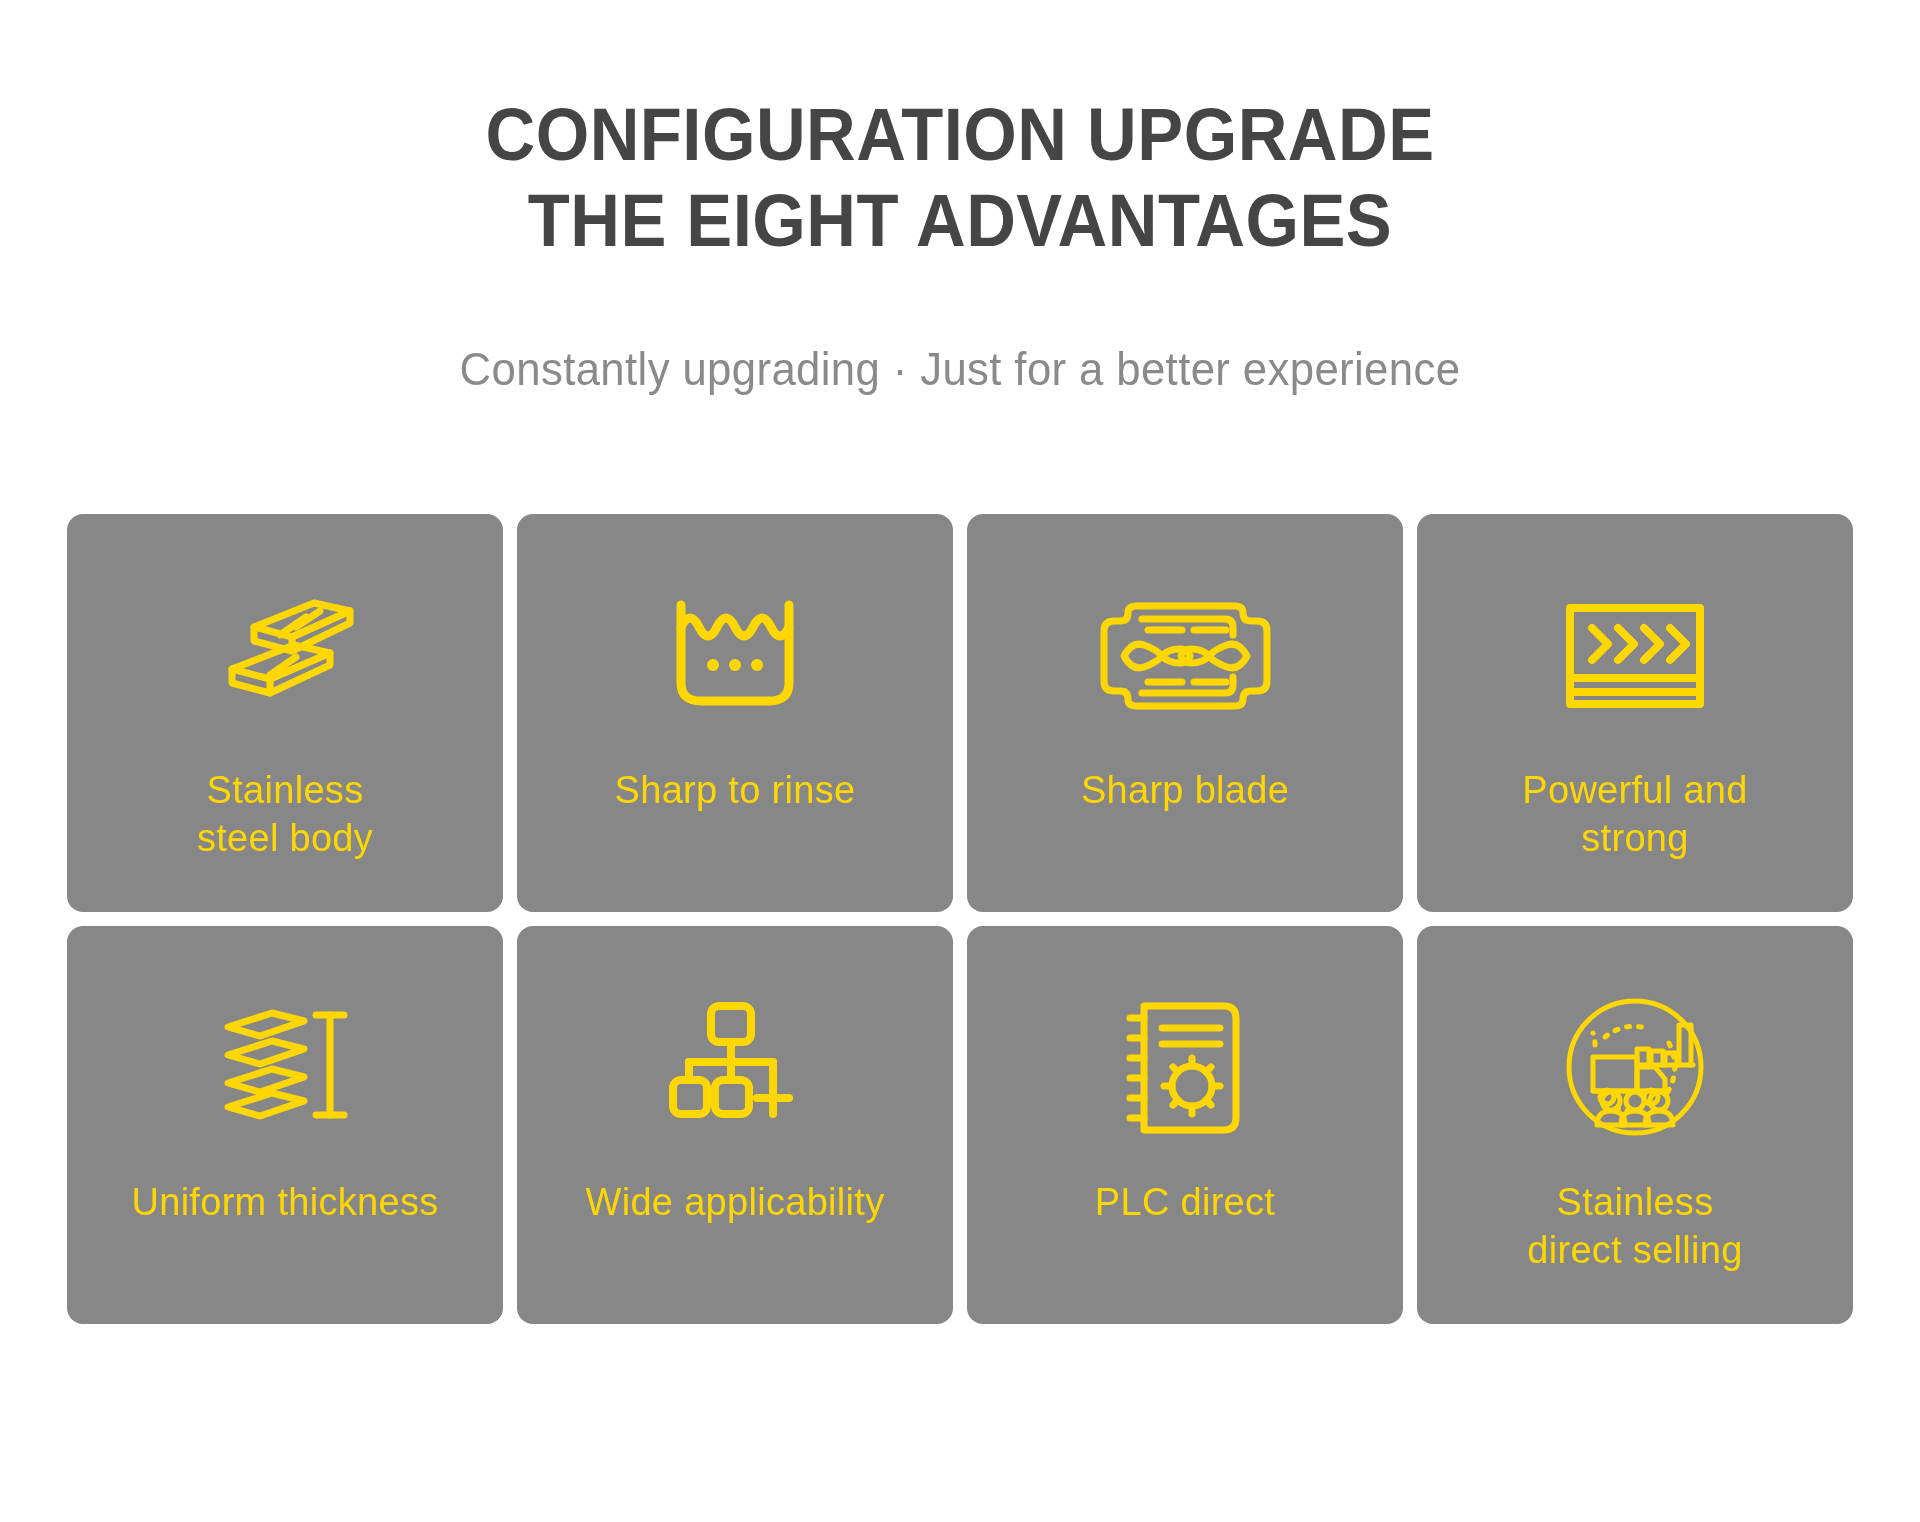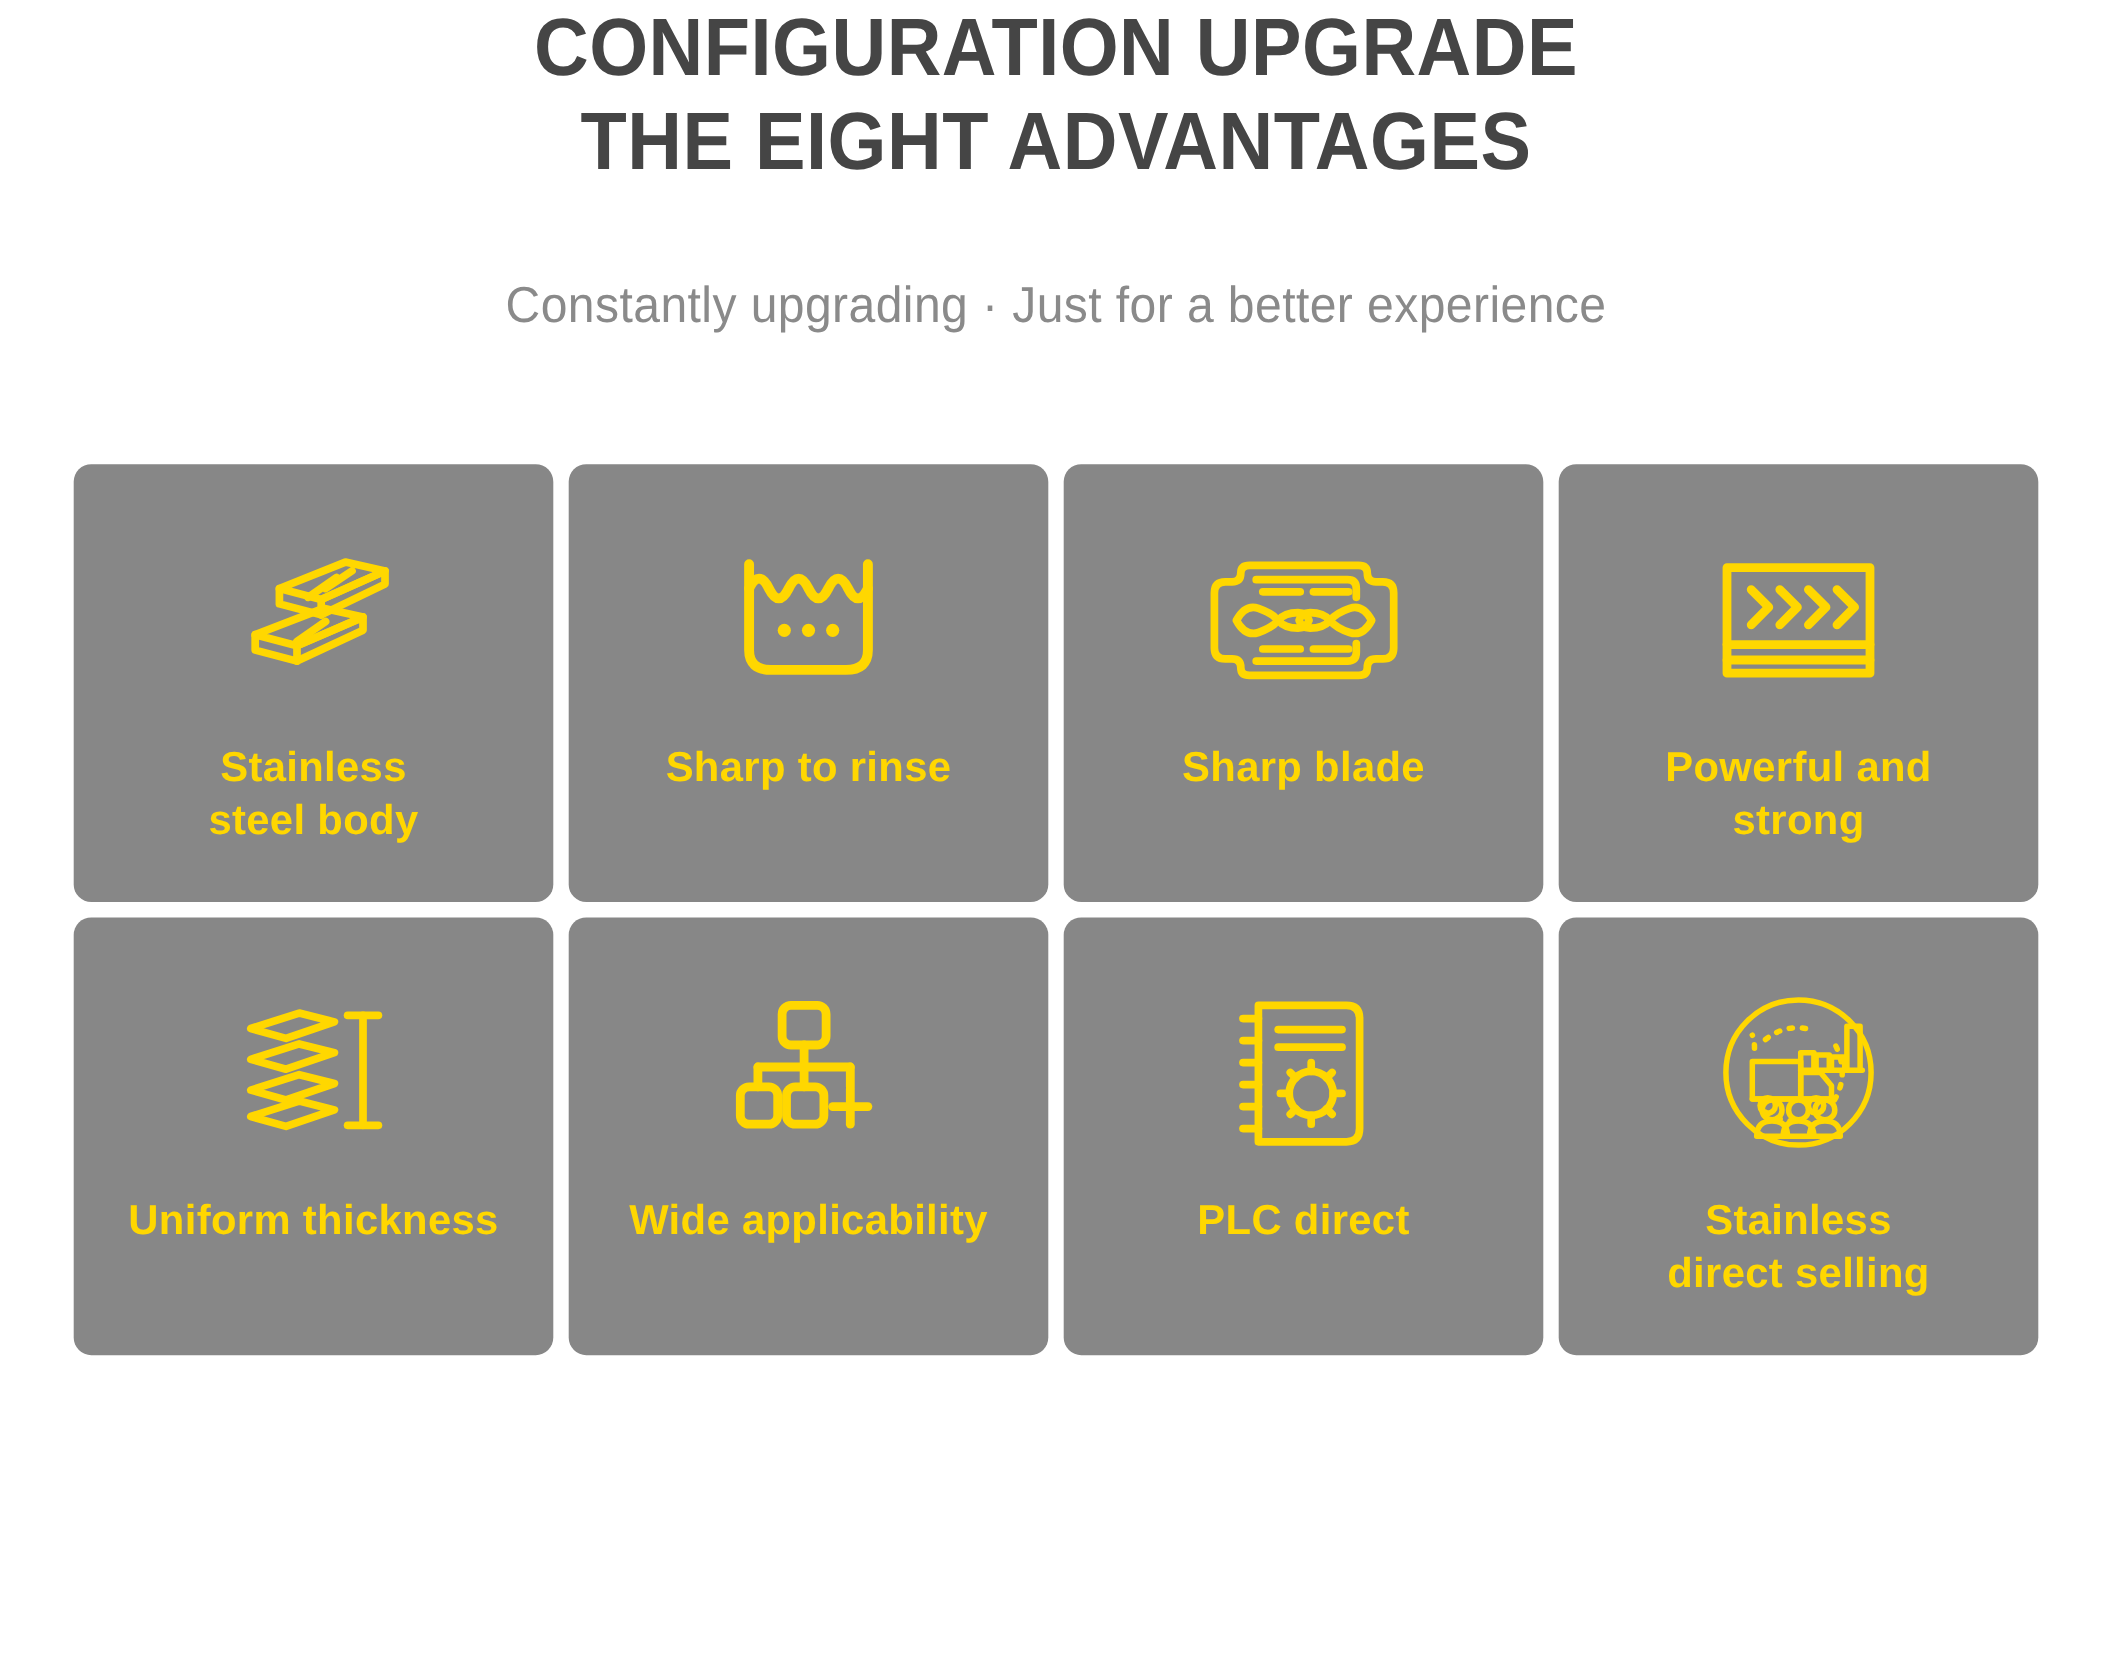--- a/index.html
+++ b/index.html
@@ -23,20 +23,21 @@
     padding: 0;
     display: flex;
     flex-direction: column;
     align-items: center;
   }
 
   
   .header {
     width: 100%;
     text-align: center;
+    padding-top: 92px;
   }
   .title {
     color: #454545;
     font-family: "Liberation Sans Narrow", "Liberation Sans", sans-serif;
     font-weight: bold;
     font-size: 74px;
     line-height: 1.16;
     letter-spacing: 0.5px;
     transform: scaleX(0.93);
     transform-origin: center top;
@@ -87,21 +88,21 @@
     justify-content: center;
   }
   .icon-wrap svg {
     display: block;
   }
 
   .card-label {
     margin-top: 30px;
     color: #FFD700;
     font-family: "Liberation Sans", "DejaVu Sans", sans-serif;
-    font-weight: bold;
+    font-weight: normal;
     font-size: 38px;
     line-height: 1.28;
     text-align: center;
     letter-spacing: 0.3px;
     padding: 0 14px;
     white-space: pre-line;
   }
 </style>
 </head>
 <body>

